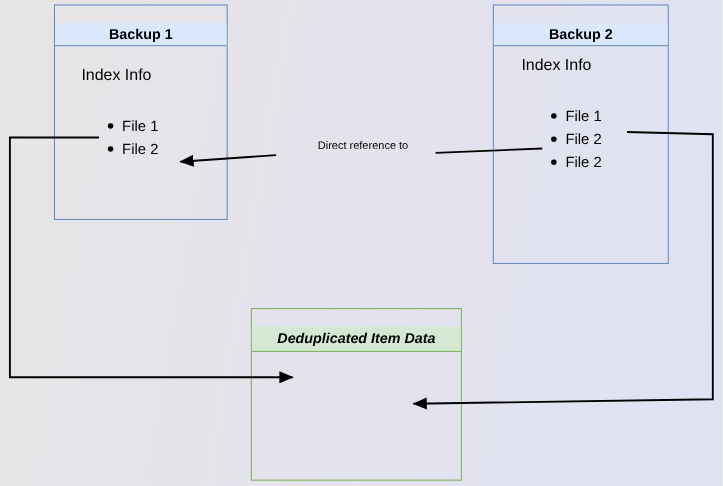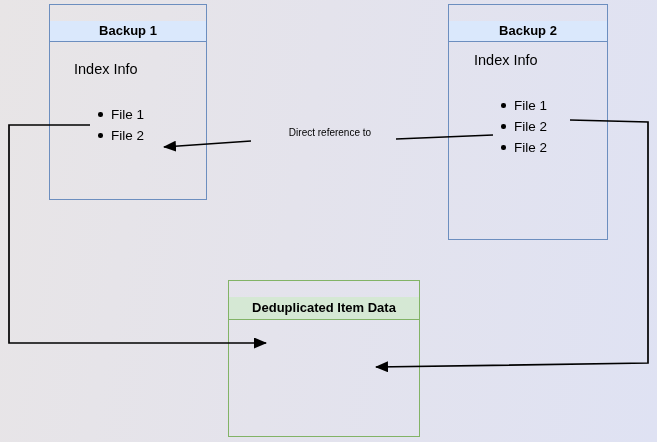--- a/index.html
+++ b/index.html
@@ -20,21 +20,21 @@
     border-bottom:1.5px solid var(--blue-border);
     background:var(--blue-fill);
     text-align:center;
     font-weight:bold;
     font-size:13px;
     margin-top:16px;
   }
   #backup1{left:49px;top:4px;width:158px;height:196px;}
   #backup2{left:448px;top:4px;width:160px;height:236px;}
   #backup1 .box-header,#backup2 .box-header{height:21px;line-height:20px;}
-  #dedup{left:228px;top:280px;width:192px;height:157px;border-color:var(--green-border);}
+  #dedup{left:228px;top:280px;width:192px;height:157px;border-color:var(--green-border);font-style:italic;}
   #dedup .box-header{height:23px;line-height:22px;background:var(--green-fill);border-color:var(--green-border);font-size:13px;}
   .index-info{position:absolute;font-size:14.5px;white-space:nowrap;}
   #backup1 .index-info{left:24px;top:56px;}
   #backup2 .index-info{left:25px;top:47px;}
   ul.file-list{
     position:absolute;list-style:none;margin:0;padding:0;
     font-size:13.5px;
   }
   ul.file-list li{position:relative;line-height:21px;white-space:nowrap;}
   ul.file-list li::before{

